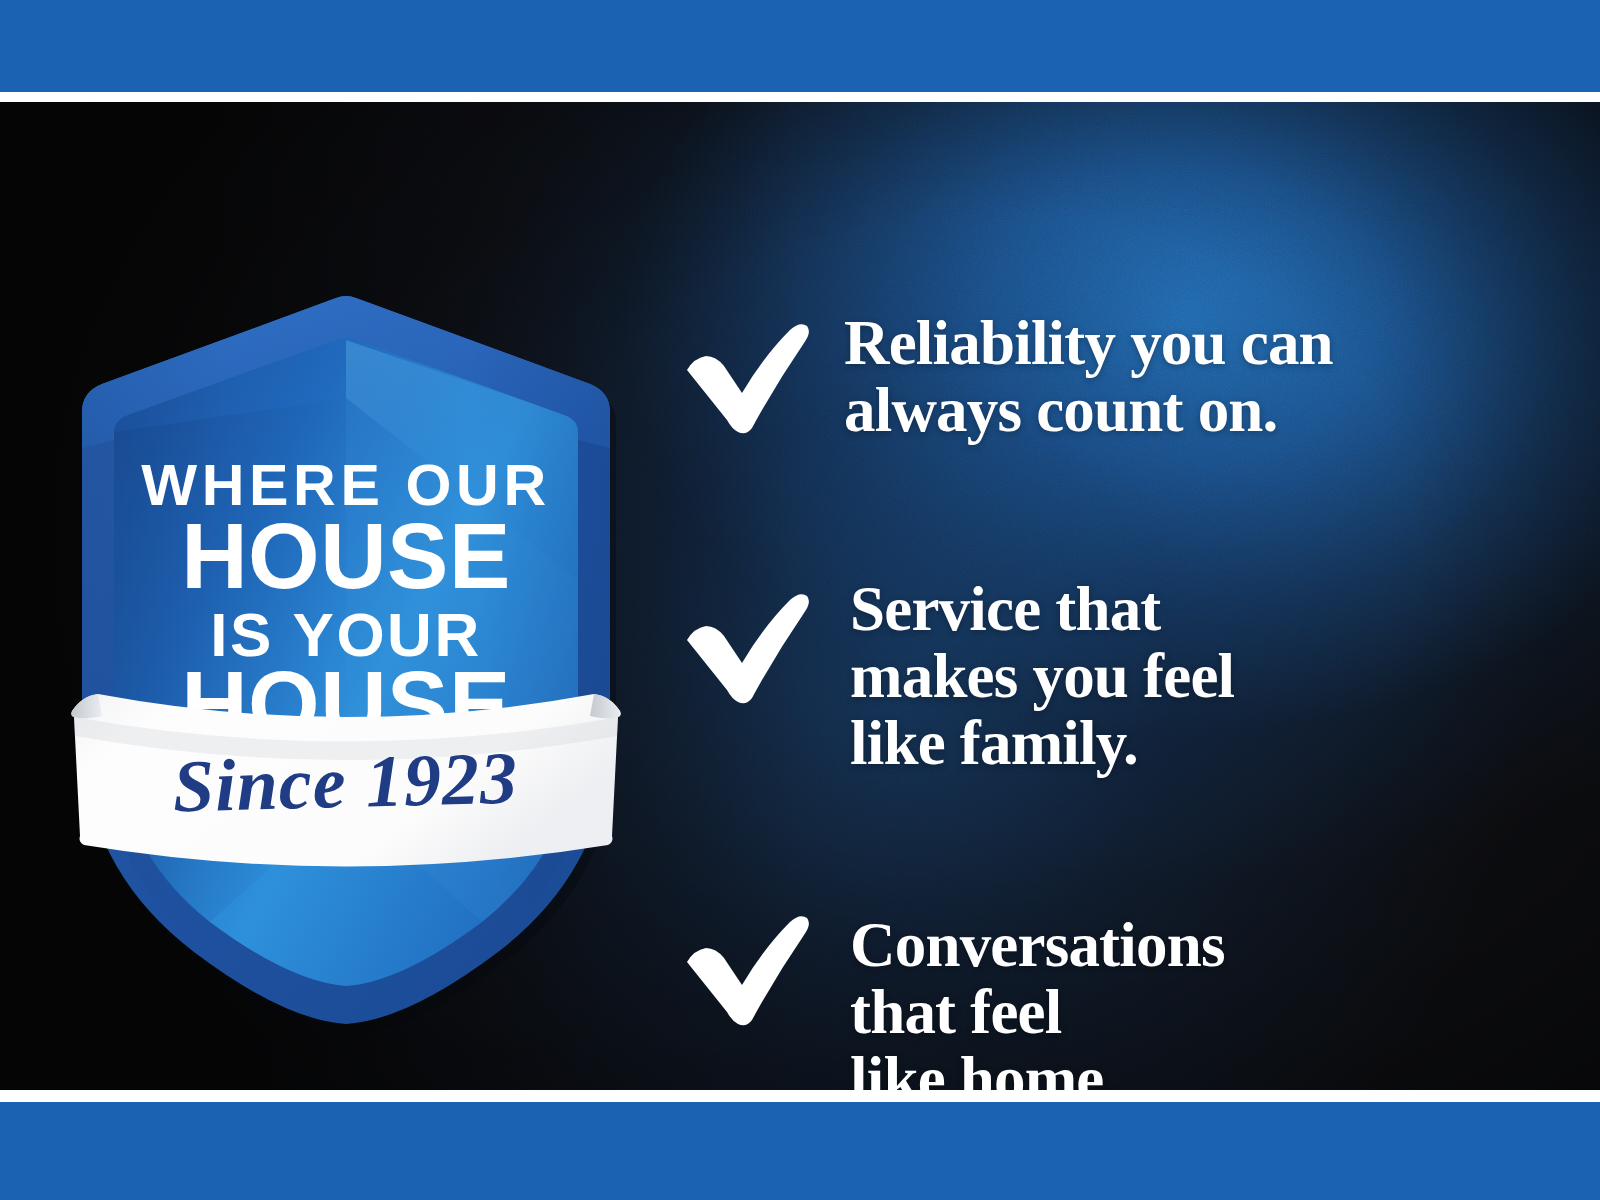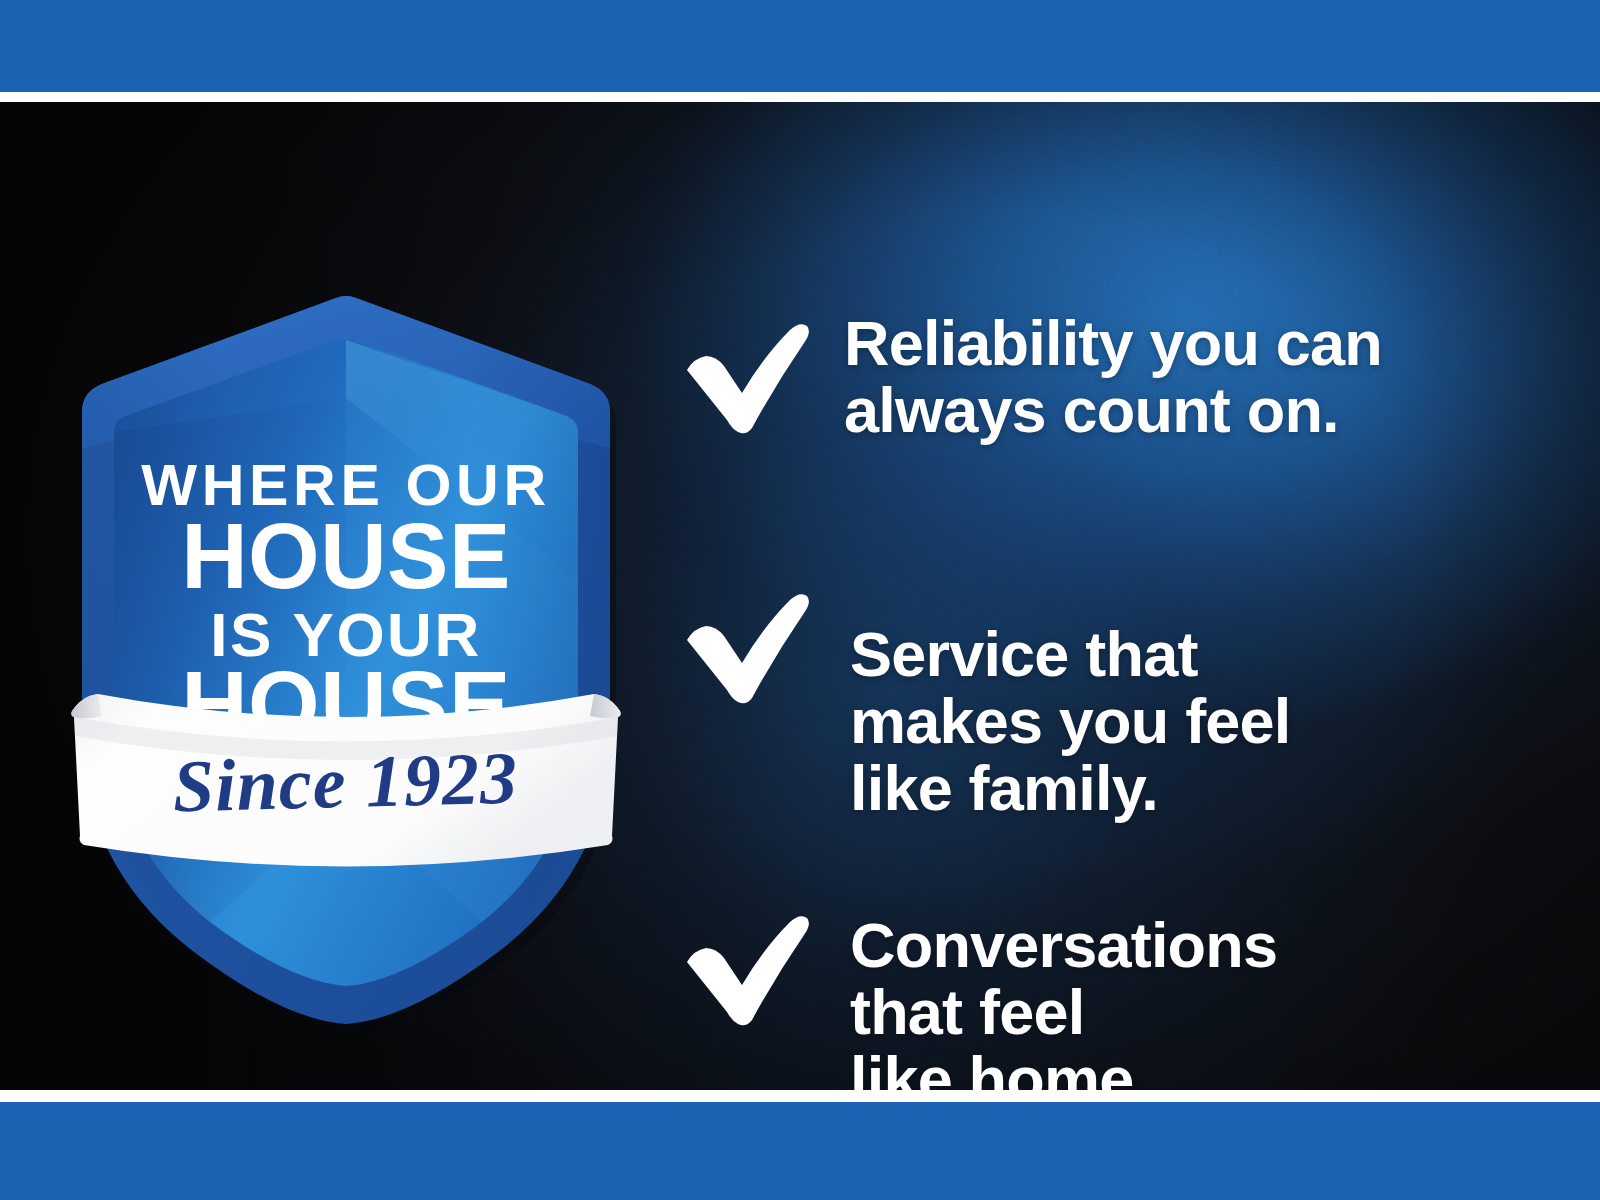--- a/index.html
+++ b/index.html
@@ -126,29 +126,29 @@
   .check svg { display: block; width: 100%; height: 100%; }
   .bullet.b1 .check { top: 8px; }
   .bullet.b2 .check { top: 10px; }
 
   .bullet-text {
     position: absolute;
     left: 172px;
     top: 0;
     width: 720px;
     color: #ffffff;
-    font-family: Liberation Sans, sans-serif;
+    font-family: Liberation Serif, serif;
     font-weight: bold;
     font-size: 63px;
     line-height: 1.065;
     letter-spacing: -0.8px;
     white-space: pre-line;
     text-shadow: 0 2px 7px rgba(0,0,0,0.30);
   }
-  .bullet.b1 .bullet-text { left: 178px; margin-top: 45px; }
+  .bullet.b1 .bullet-text { left: 178px; }
   .bullet.b2 .bullet-text { left: 178px; margin-top: 16px; }
 </style>
 </head>
 <body>
 
 <div id="graphic">
 
   <div class="brand-bar top"></div>
 
   <div id="stage">

